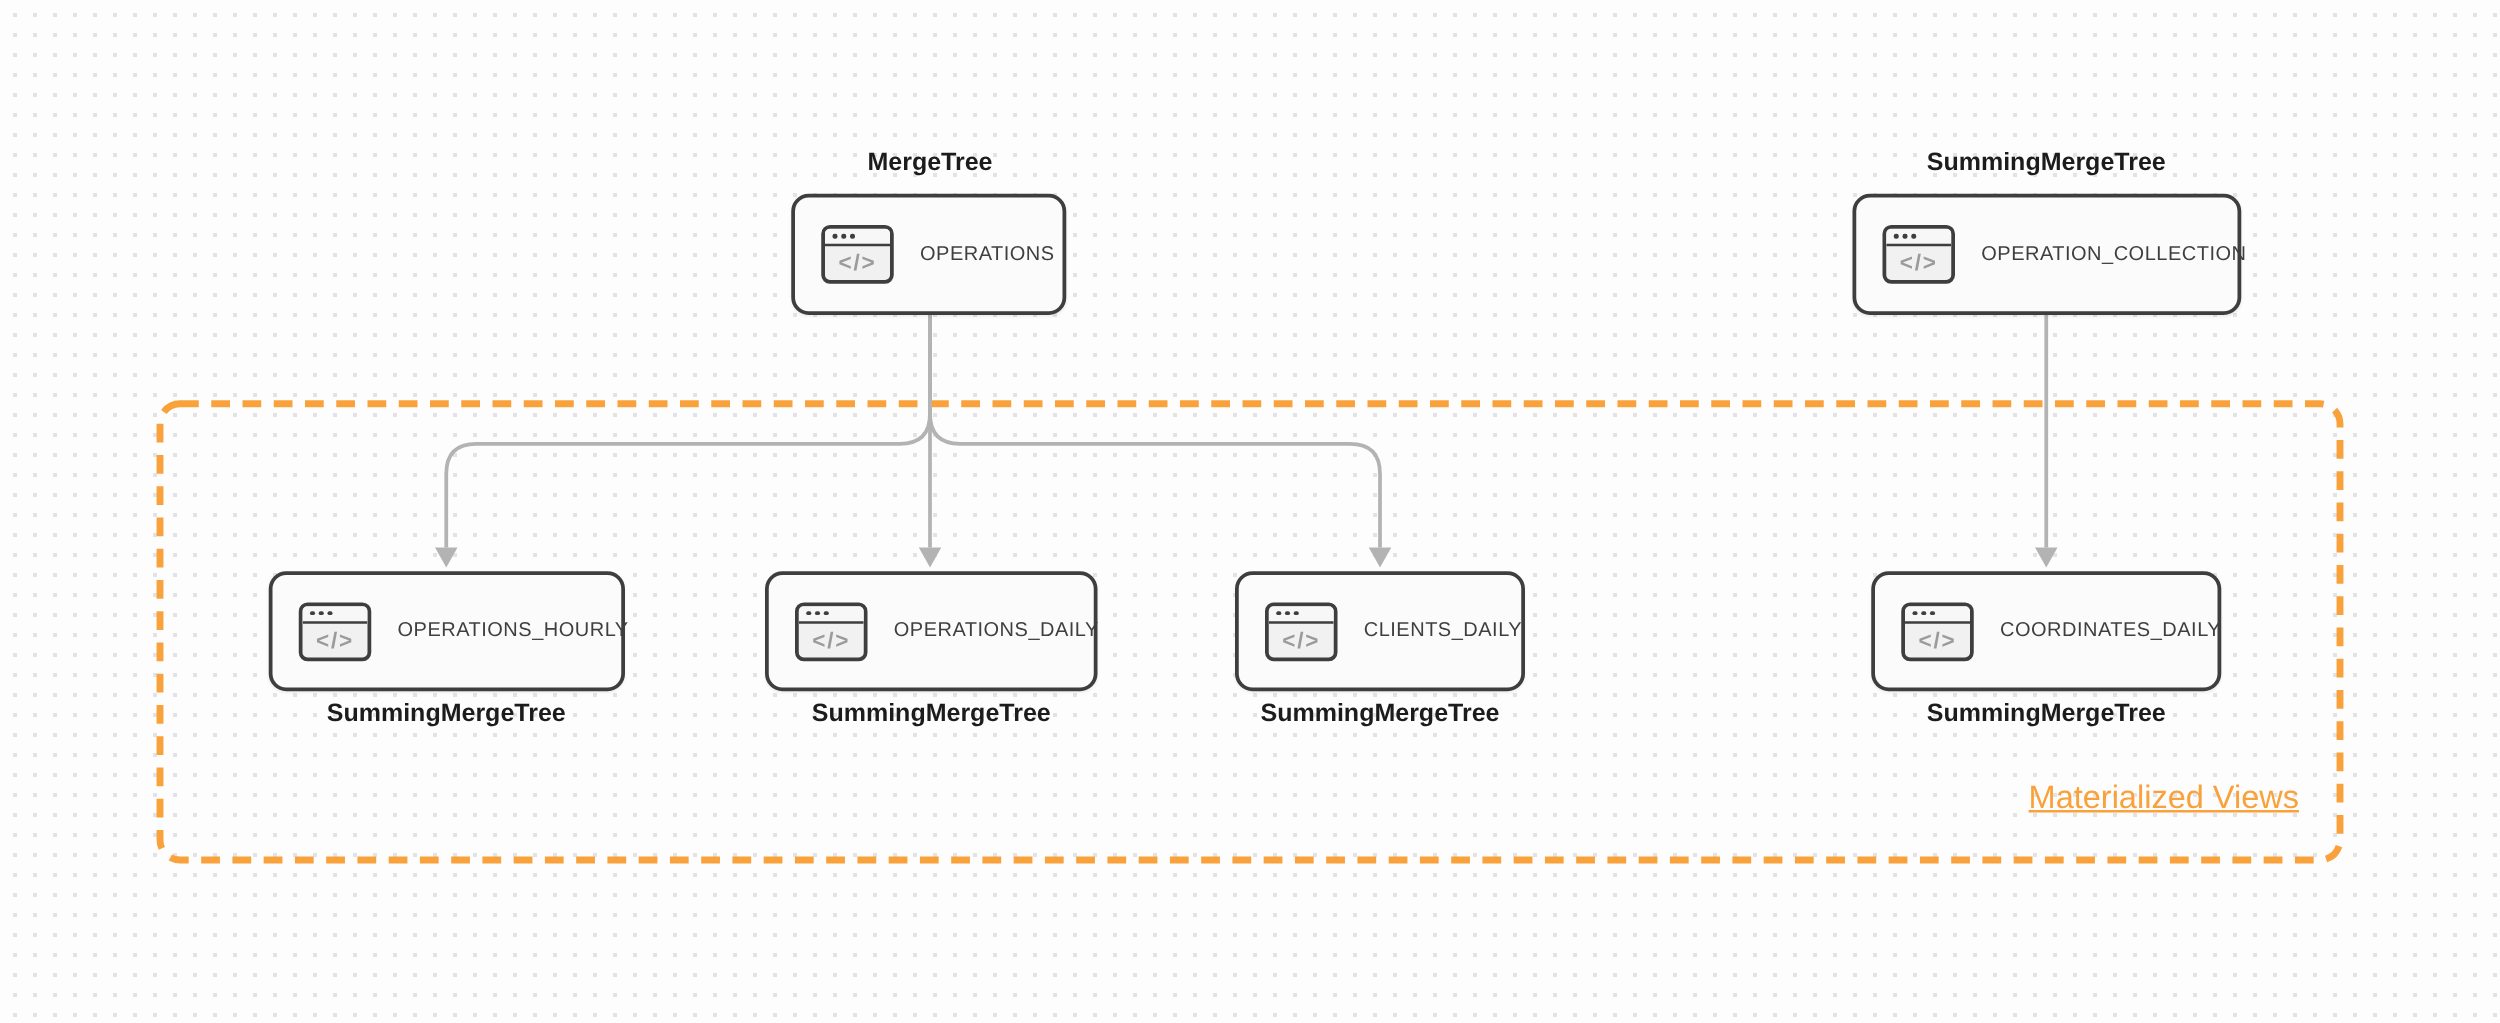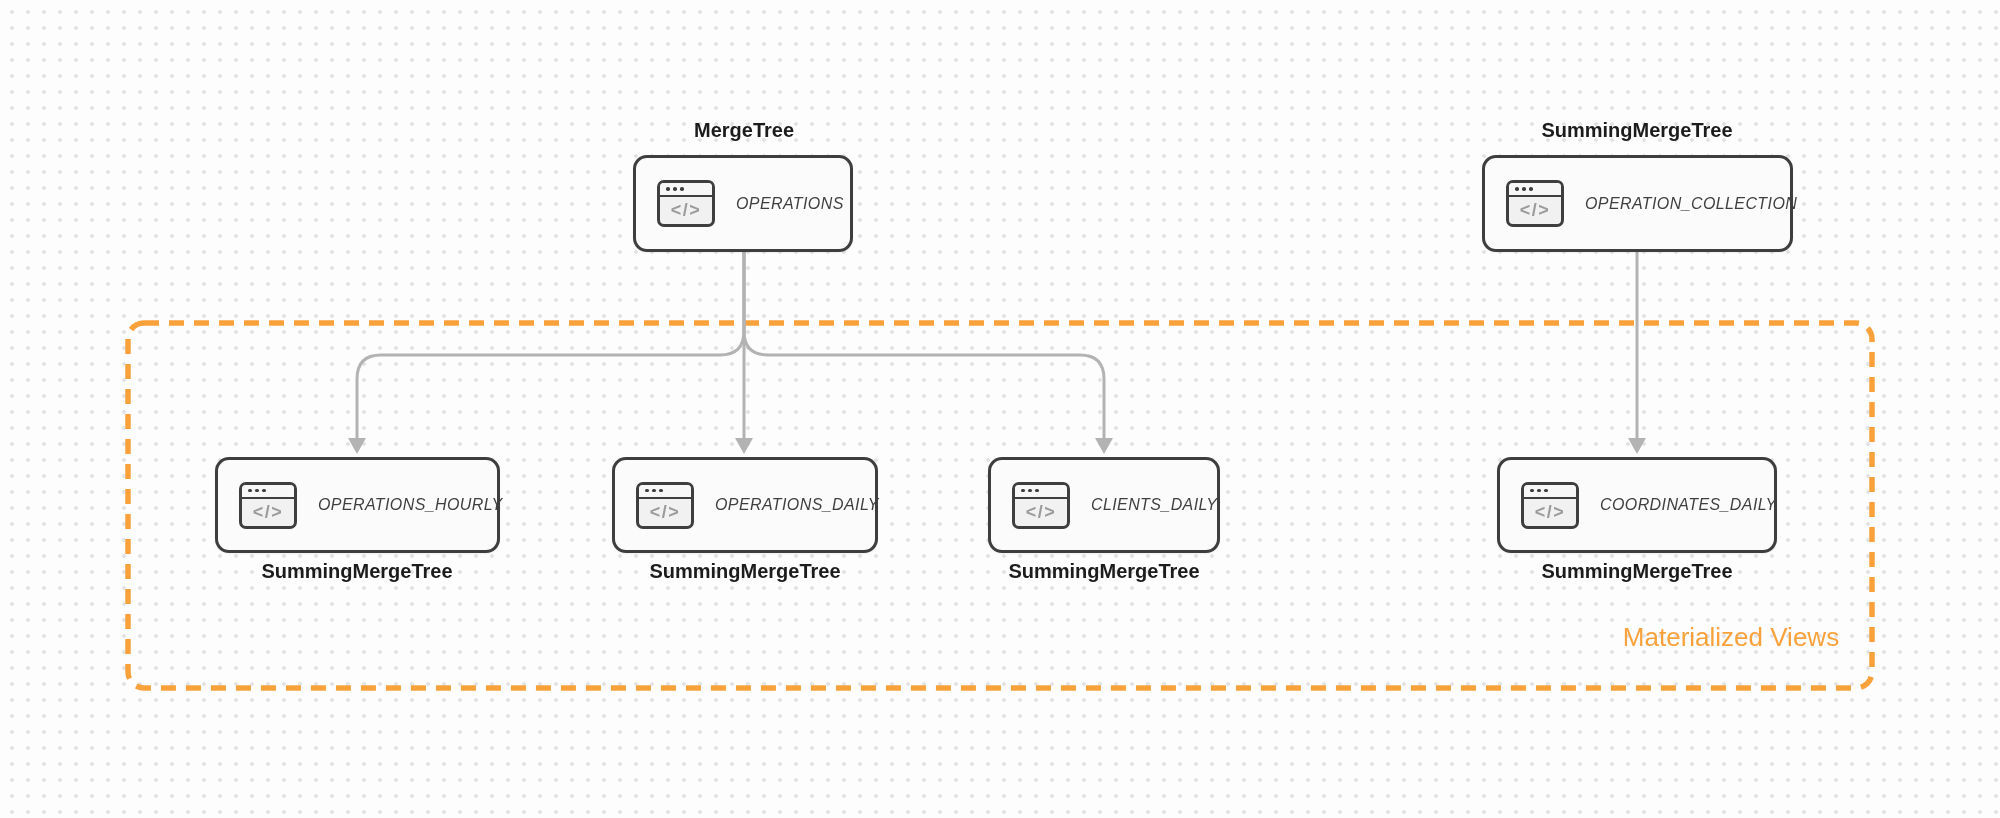--- a/index.html
+++ b/index.html
@@ -13,21 +13,21 @@
   }
   .layer{position:absolute;left:0;top:0;width:2000px;height:818px;}
   svg.layer{pointer-events:none;}
   .card{
     position:absolute;display:flex;align-items:center;
     background:#fbfbfb;border:3px solid #3e3e3e;border-radius:14px;
     box-sizing:border-box;padding-left:21px;gap:21px;
     box-shadow:0 1px 2px rgba(0,0,0,0.06);
   }
   .card-title{
-    font-style:italic;font-weight:500;font-size:16px;letter-spacing:.4px;
+    font-weight:500;font-size:16px;letter-spacing:.4px;
     color:#3f3f3f;white-space:nowrap;
   }
   .window-icon{
     width:58px;height:47px;flex:0 0 58px;box-sizing:border-box;
     border:3px solid #3e3e3e;border-radius:7px;background:#f1f1f1;
     display:flex;flex-direction:column;overflow:hidden;
   }
   .win-bar{
     height:12px;border-bottom:2.5px solid #3e3e3e;background:#f7f7f7;
     display:flex;align-items:center;gap:3.5px;padding-left:6px;flex:0 0 12px;
@@ -37,21 +37,21 @@
     flex:1;display:flex;align-items:center;justify-content:center;
     color:#9b9b9b;font-weight:700;font-size:18px;letter-spacing:1.5px;
     font-family:"Liberation Sans",sans-serif;
   }
   .engine-label{
     position:absolute;transform:translateX(-50%);
     font-size:20px;font-weight:700;color:#1c1c1c;white-space:nowrap;
   }
   .group-label{
     position:absolute;transform:translateX(-50%);
-    font-size:26px;font-weight:500;color:#f9a23c;white-space:nowrap;
+    font-size:26px;font-weight:500;color:#f9a23c;white-space:nowrap;text-decoration:underline;
   }
 </style>
 </head>
 <body>
 
 <svg class="layer" viewBox="0 0 2000 818">
 
   <rect x="128" y="323" width="1744" height="365" rx="16" fill="none" stroke="#f9a23c" stroke-width="5.5" stroke-dasharray="15 10"></rect>
 
   <g stroke="#b3b3b3" stroke-width="3" fill="none">

